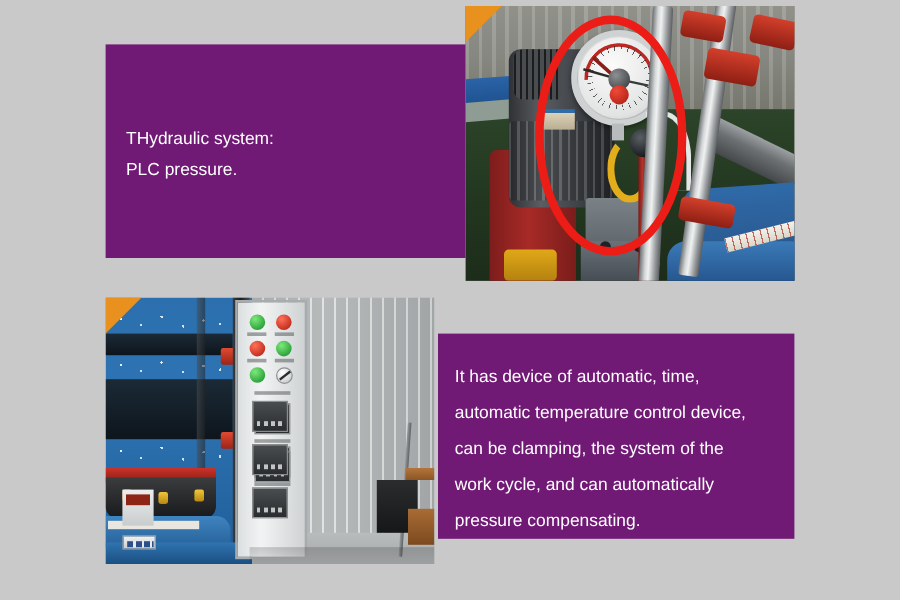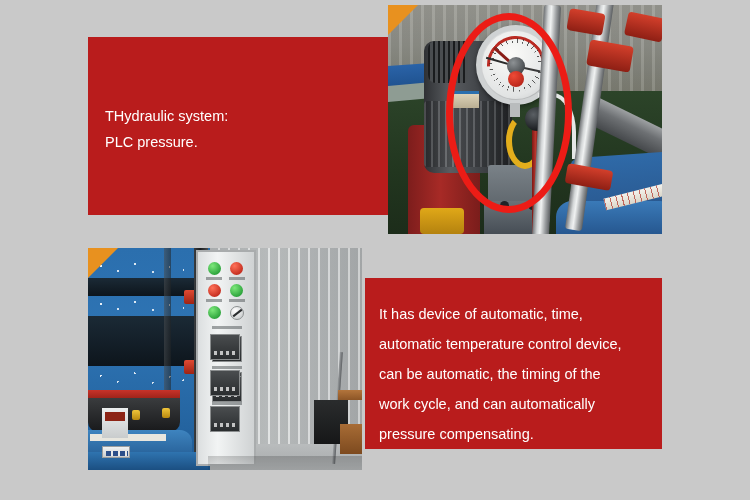--- a/index.html
+++ b/index.html
@@ -16,21 +16,21 @@
   .page {
     position: relative;
     width: 750px;
     height: 500px;
     background: #c9c9c9;
   }
 
   
   .text-panel {
     position: absolute;
-    background: #b91c1c;
+    background: #701a75;
     box-sizing: border-box;
     overflow: hidden;
   }
   .text-panel .line {
     color: #ffffff;
     white-space: nowrap;
   }
 
   #panel-top-left {
     left: 88px;
@@ -609,19 +609,19 @@
     <div class="ph-layer p-woodtop2"></div>
     <div class="ph-layer p-shadow"></div>
 
     <div class="corner-triangle"></div>
   </div>
 
   <div class="text-panel" id="panel-bottom-right">
     <div class="body">
       <div class="line">It has device of automatic, time,</div>
       <div class="line">automatic temperature control device,</div>
-      <div class="line">can be automatic, the timing of the</div>
+      <div class="line">can be clamping, the system of the</div>
       <div class="line">work cycle, and can automatically</div>
       <div class="line">pressure compensating.</div>
     </div>
   </div>
 
 </div>
 
 </body></html>

